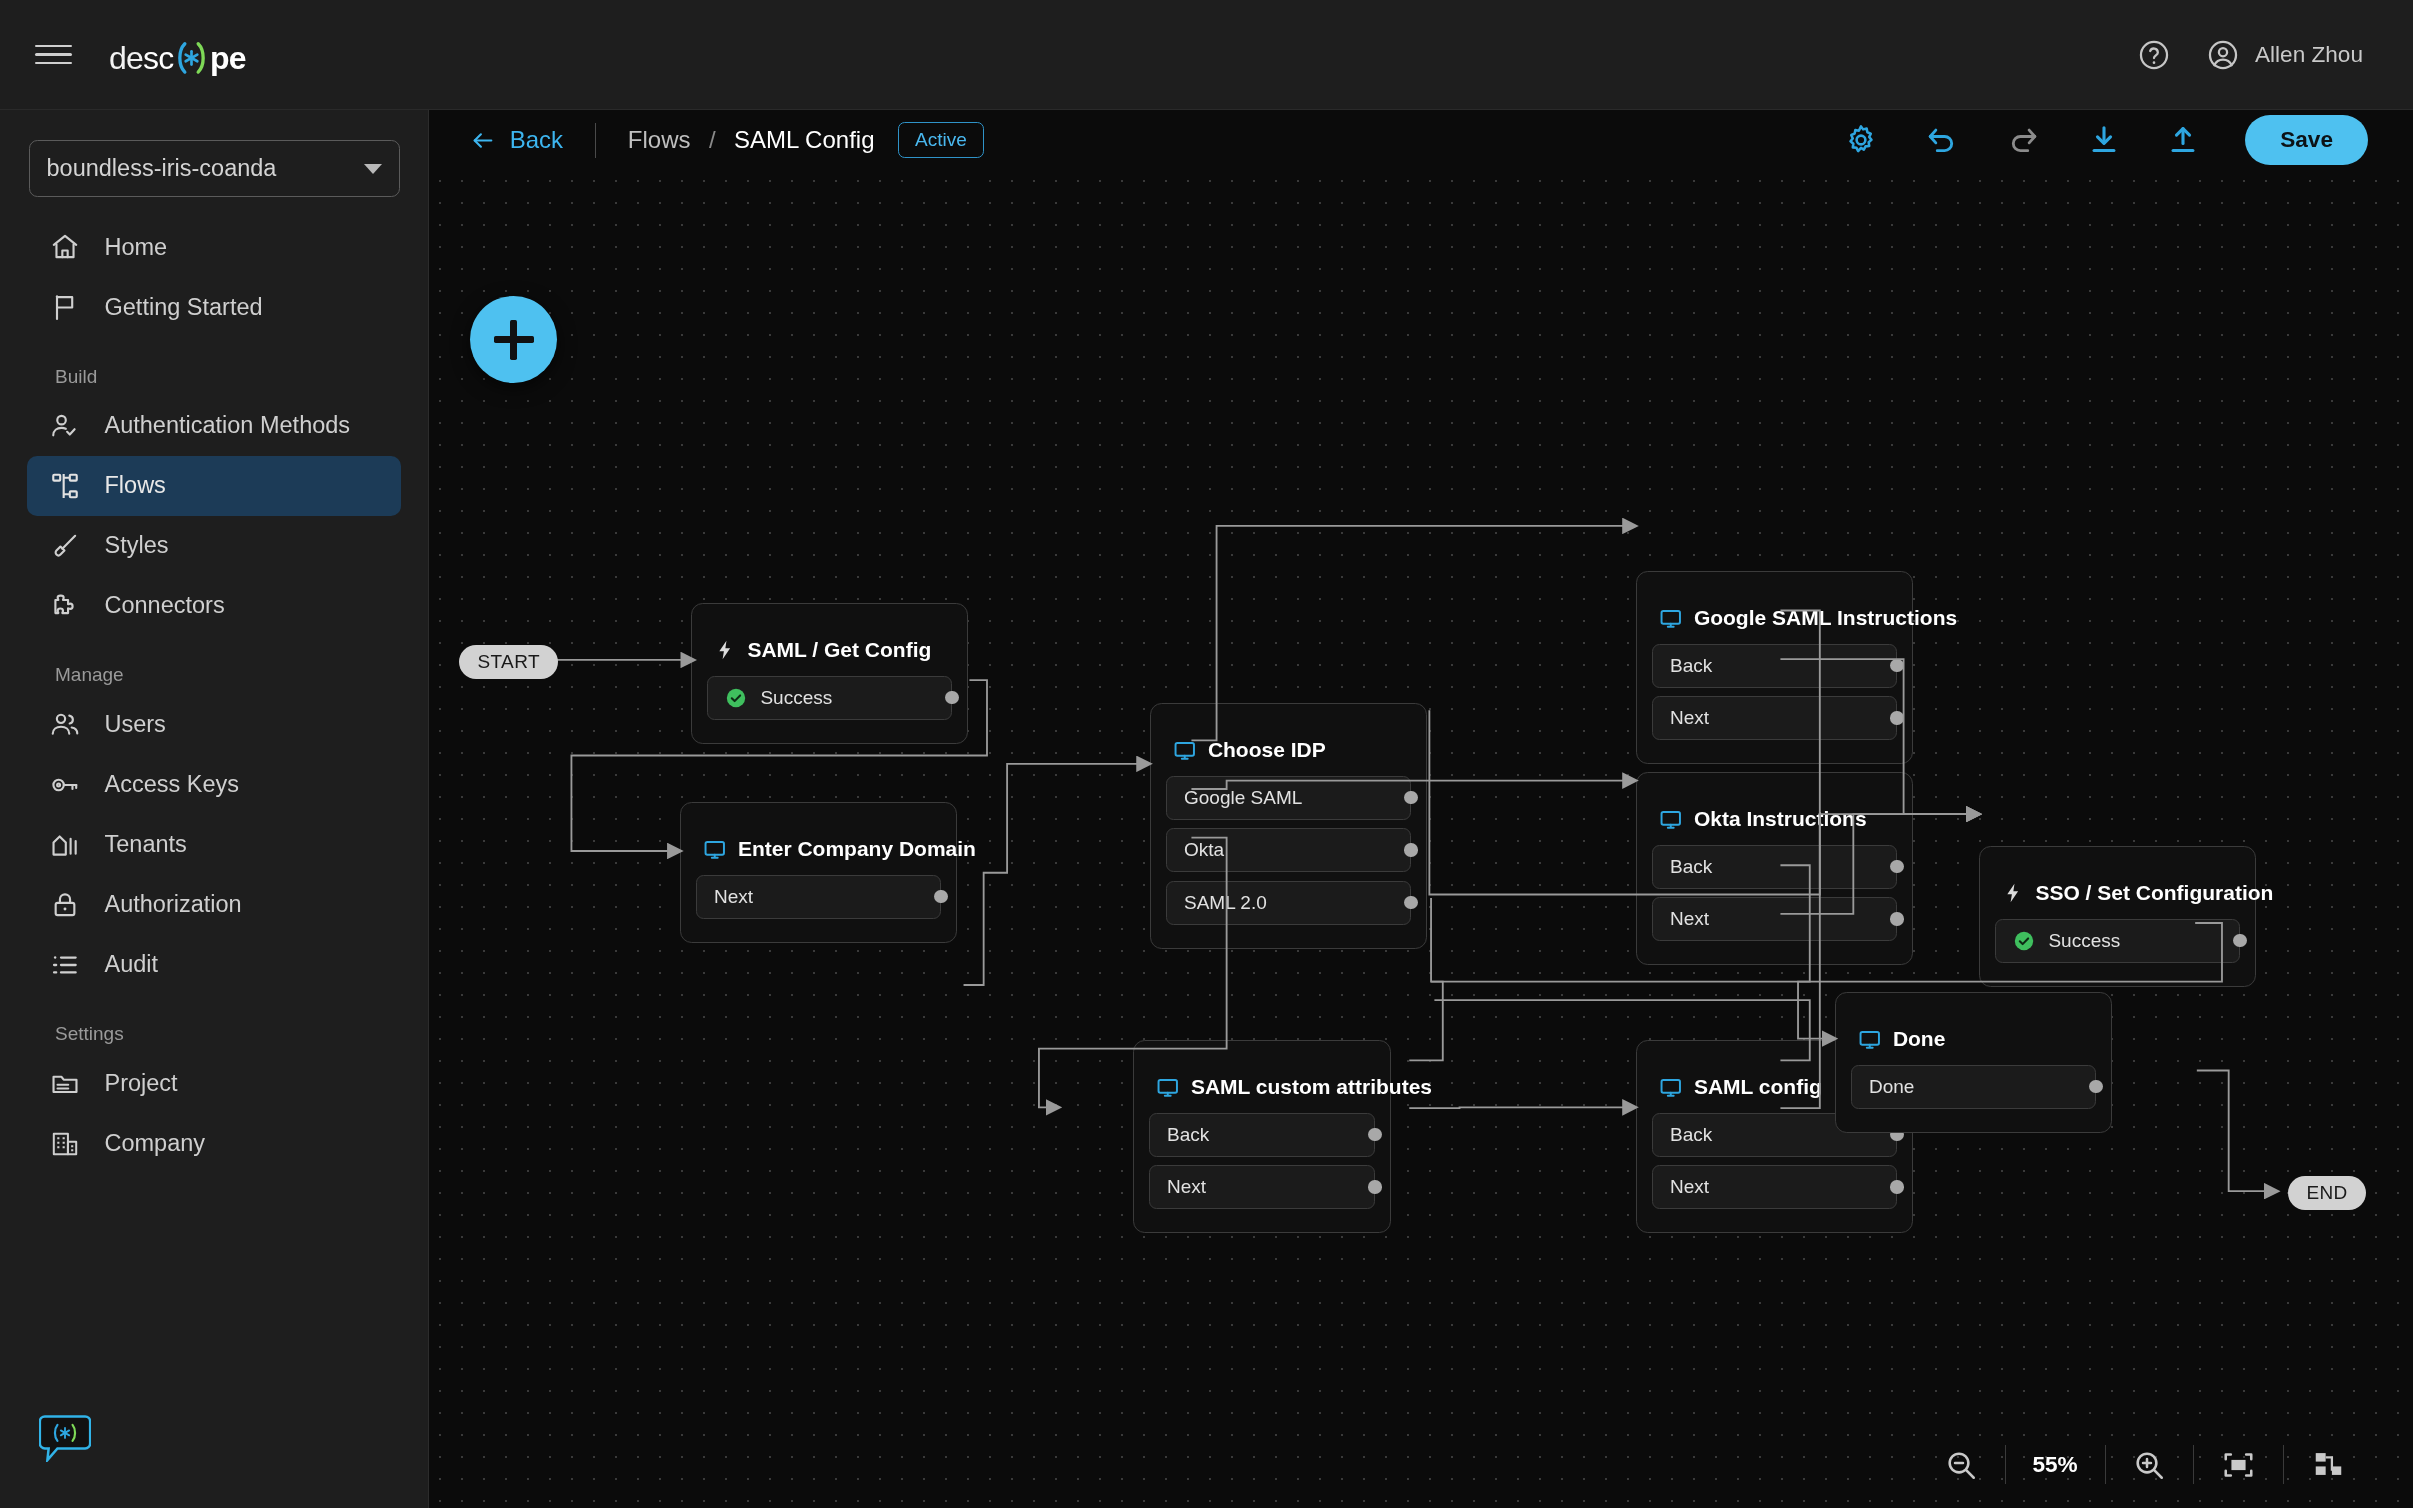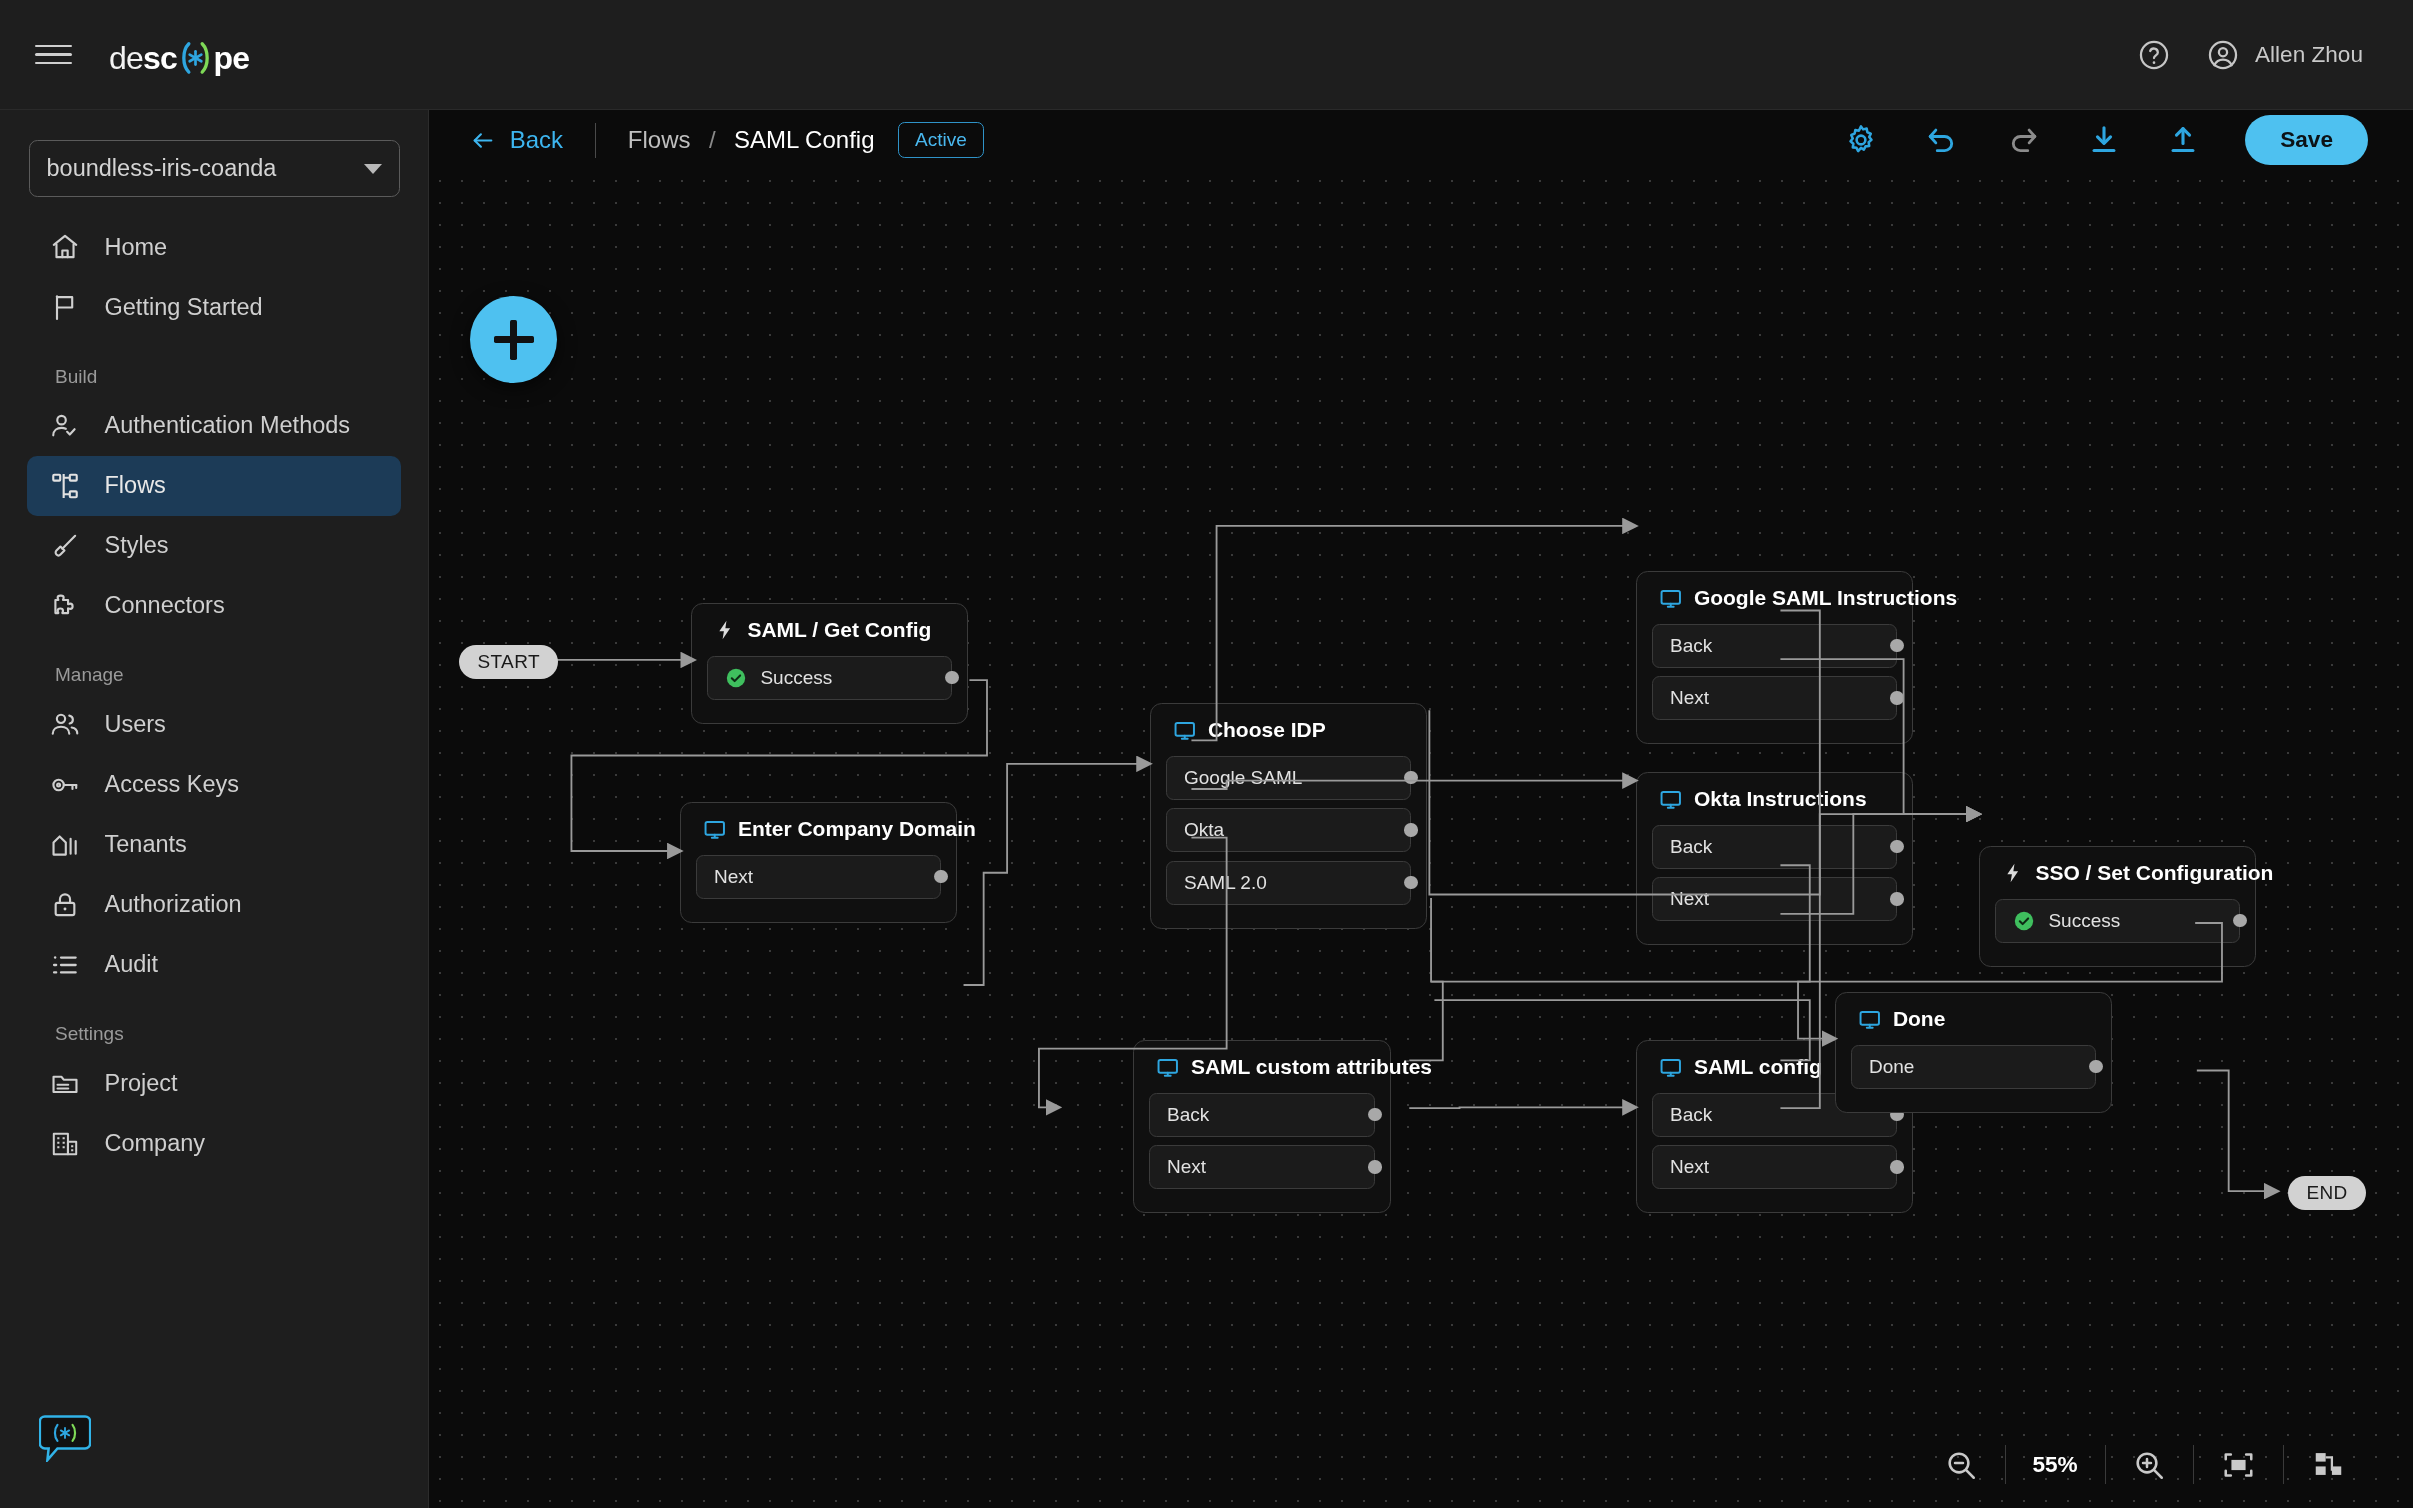--- a/index.html
+++ b/index.html
@@ -27,21 +27,21 @@
   .hamburger span { display: block; height: 2.5px; background: #cfcfcf; border-radius: 1.7px; }
   .hamburger span:nth-child(1){ width: 37px; }
   .hamburger span:nth-child(2){ width: 37px; }
   .hamburger span:nth-child(3){ width: 37px; }
 
   .brand {
     margin-left: 37px; display: flex; align-items: flex-end;
     font-size: 32px; letter-spacing: -0.8px; line-height: 1;
   }
   .brand .b-de { color: #f2f2f2; font-weight: 300; }
-  .brand .b-sc { color: #ffffff; font-weight: 700; }
+  .brand .b-sc { color: #ffffff; font-weight: 400; }
   .brand .b-logo {
     display: inline-block; width: 35px; height: 39px; position: relative;
     margin: 0 0.8px; transform: translateY(3.4px);
   }
   .brand .b-pe { color: #ffffff; font-weight: 700; }
 
   .topbar-right {
     margin-left: auto; margin-right: 50px;
     display: flex; align-items: center; gap: 35px;
   }
@@ -129,21 +129,21 @@
   .add-fab:before, .add-fab:after {
     content: ""; position: absolute; background: #111; border-radius: 1.7px;
   }
   .add-fab:before { width: 40px; height: 6.7px; }
   .add-fab:after { width: 6.7px; height: 40px; }
 
   
   .fl { position: absolute; z-index: 10; }
   .node {
     position: absolute; border: 0.8px solid #3b3b3b; border-radius: 11.7px;
-    background: #101010; padding: 6px 15px 15px 15px; cursor: pointer; text-align: right;
+    background: #101010; padding: 26px 15px 15px 15px; cursor: pointer; text-align: right;
   }
   .node-hd { display: flex; align-items: center; gap: 11.7px; margin: 8.4px 3.4px 13.4px 6.7px; }
   .node-title { color: #fff; font-weight: 700; font-size: 21px; white-space: nowrap; }
   .node-row {
     border: 0.8px solid #3b3b3b; border-radius: 7.5px; background: #1b1b1b;
     height: 44px; display: flex; align-items: center; padding: 0 17px;
     color: #e2e2e2; font-size: 19px; margin-bottom: 8.4px; position: relative;
     cursor: pointer;
   }
   .node-row:last-child { margin-bottom: 8px; }

